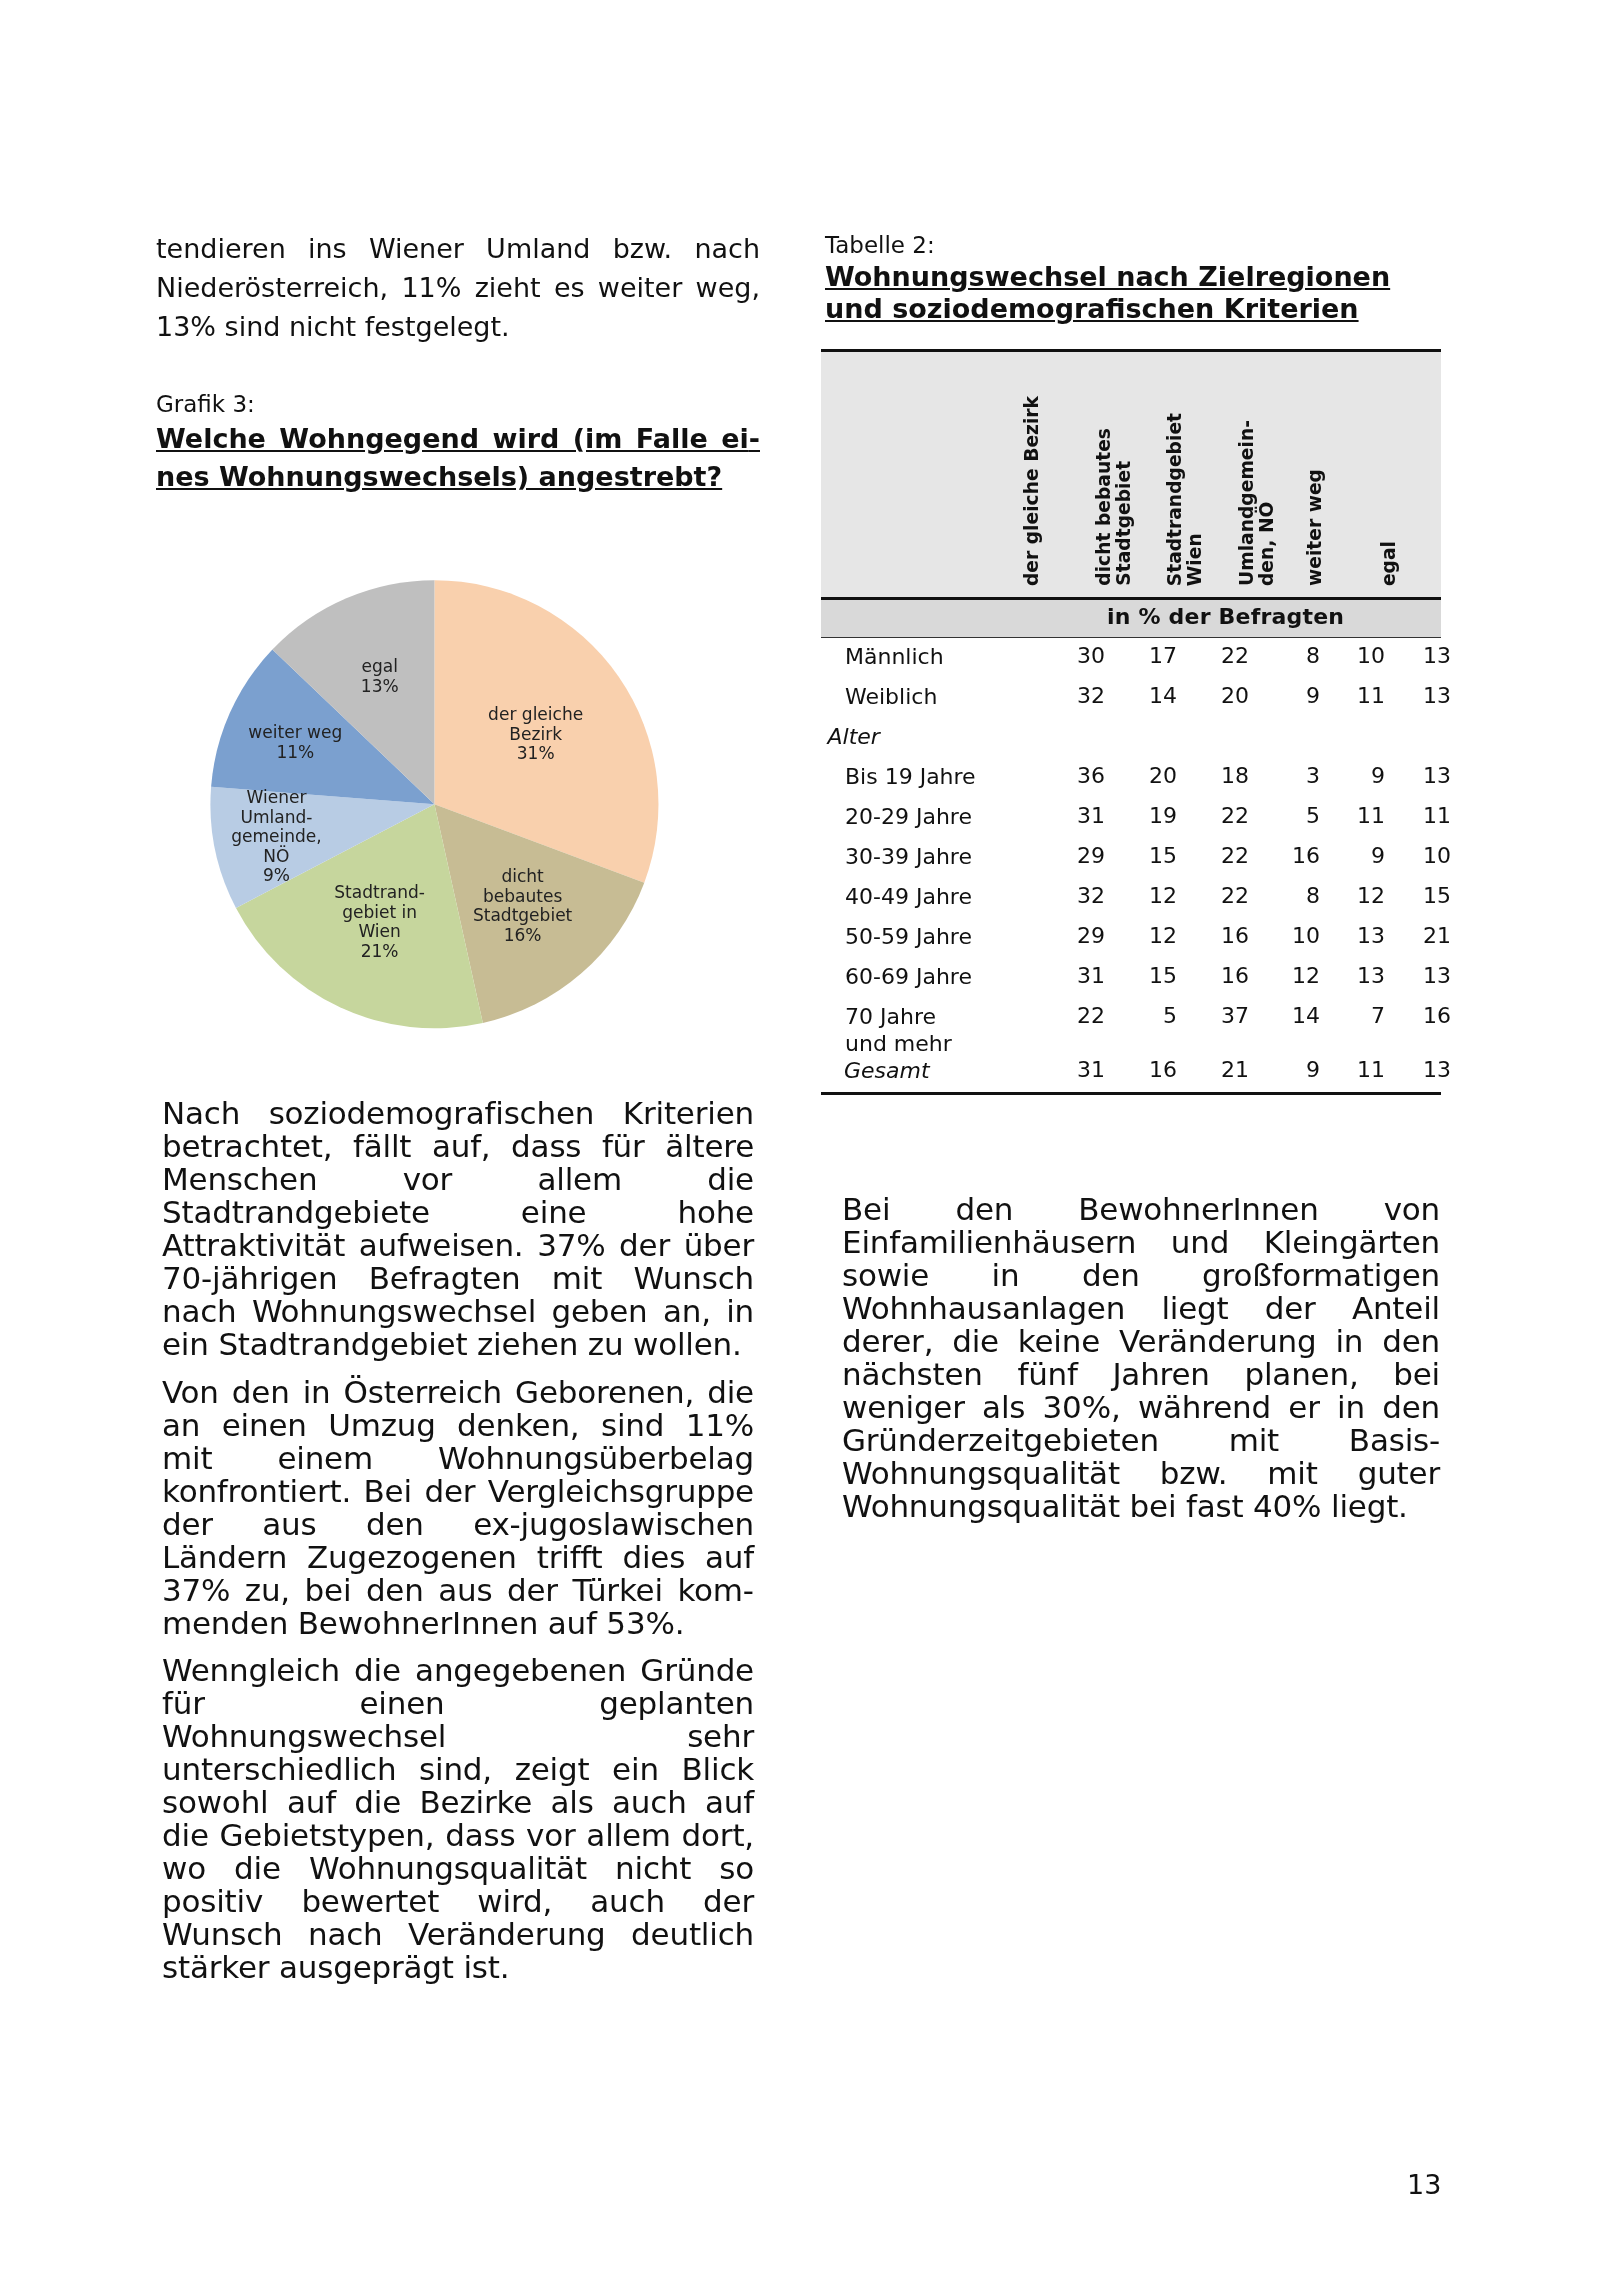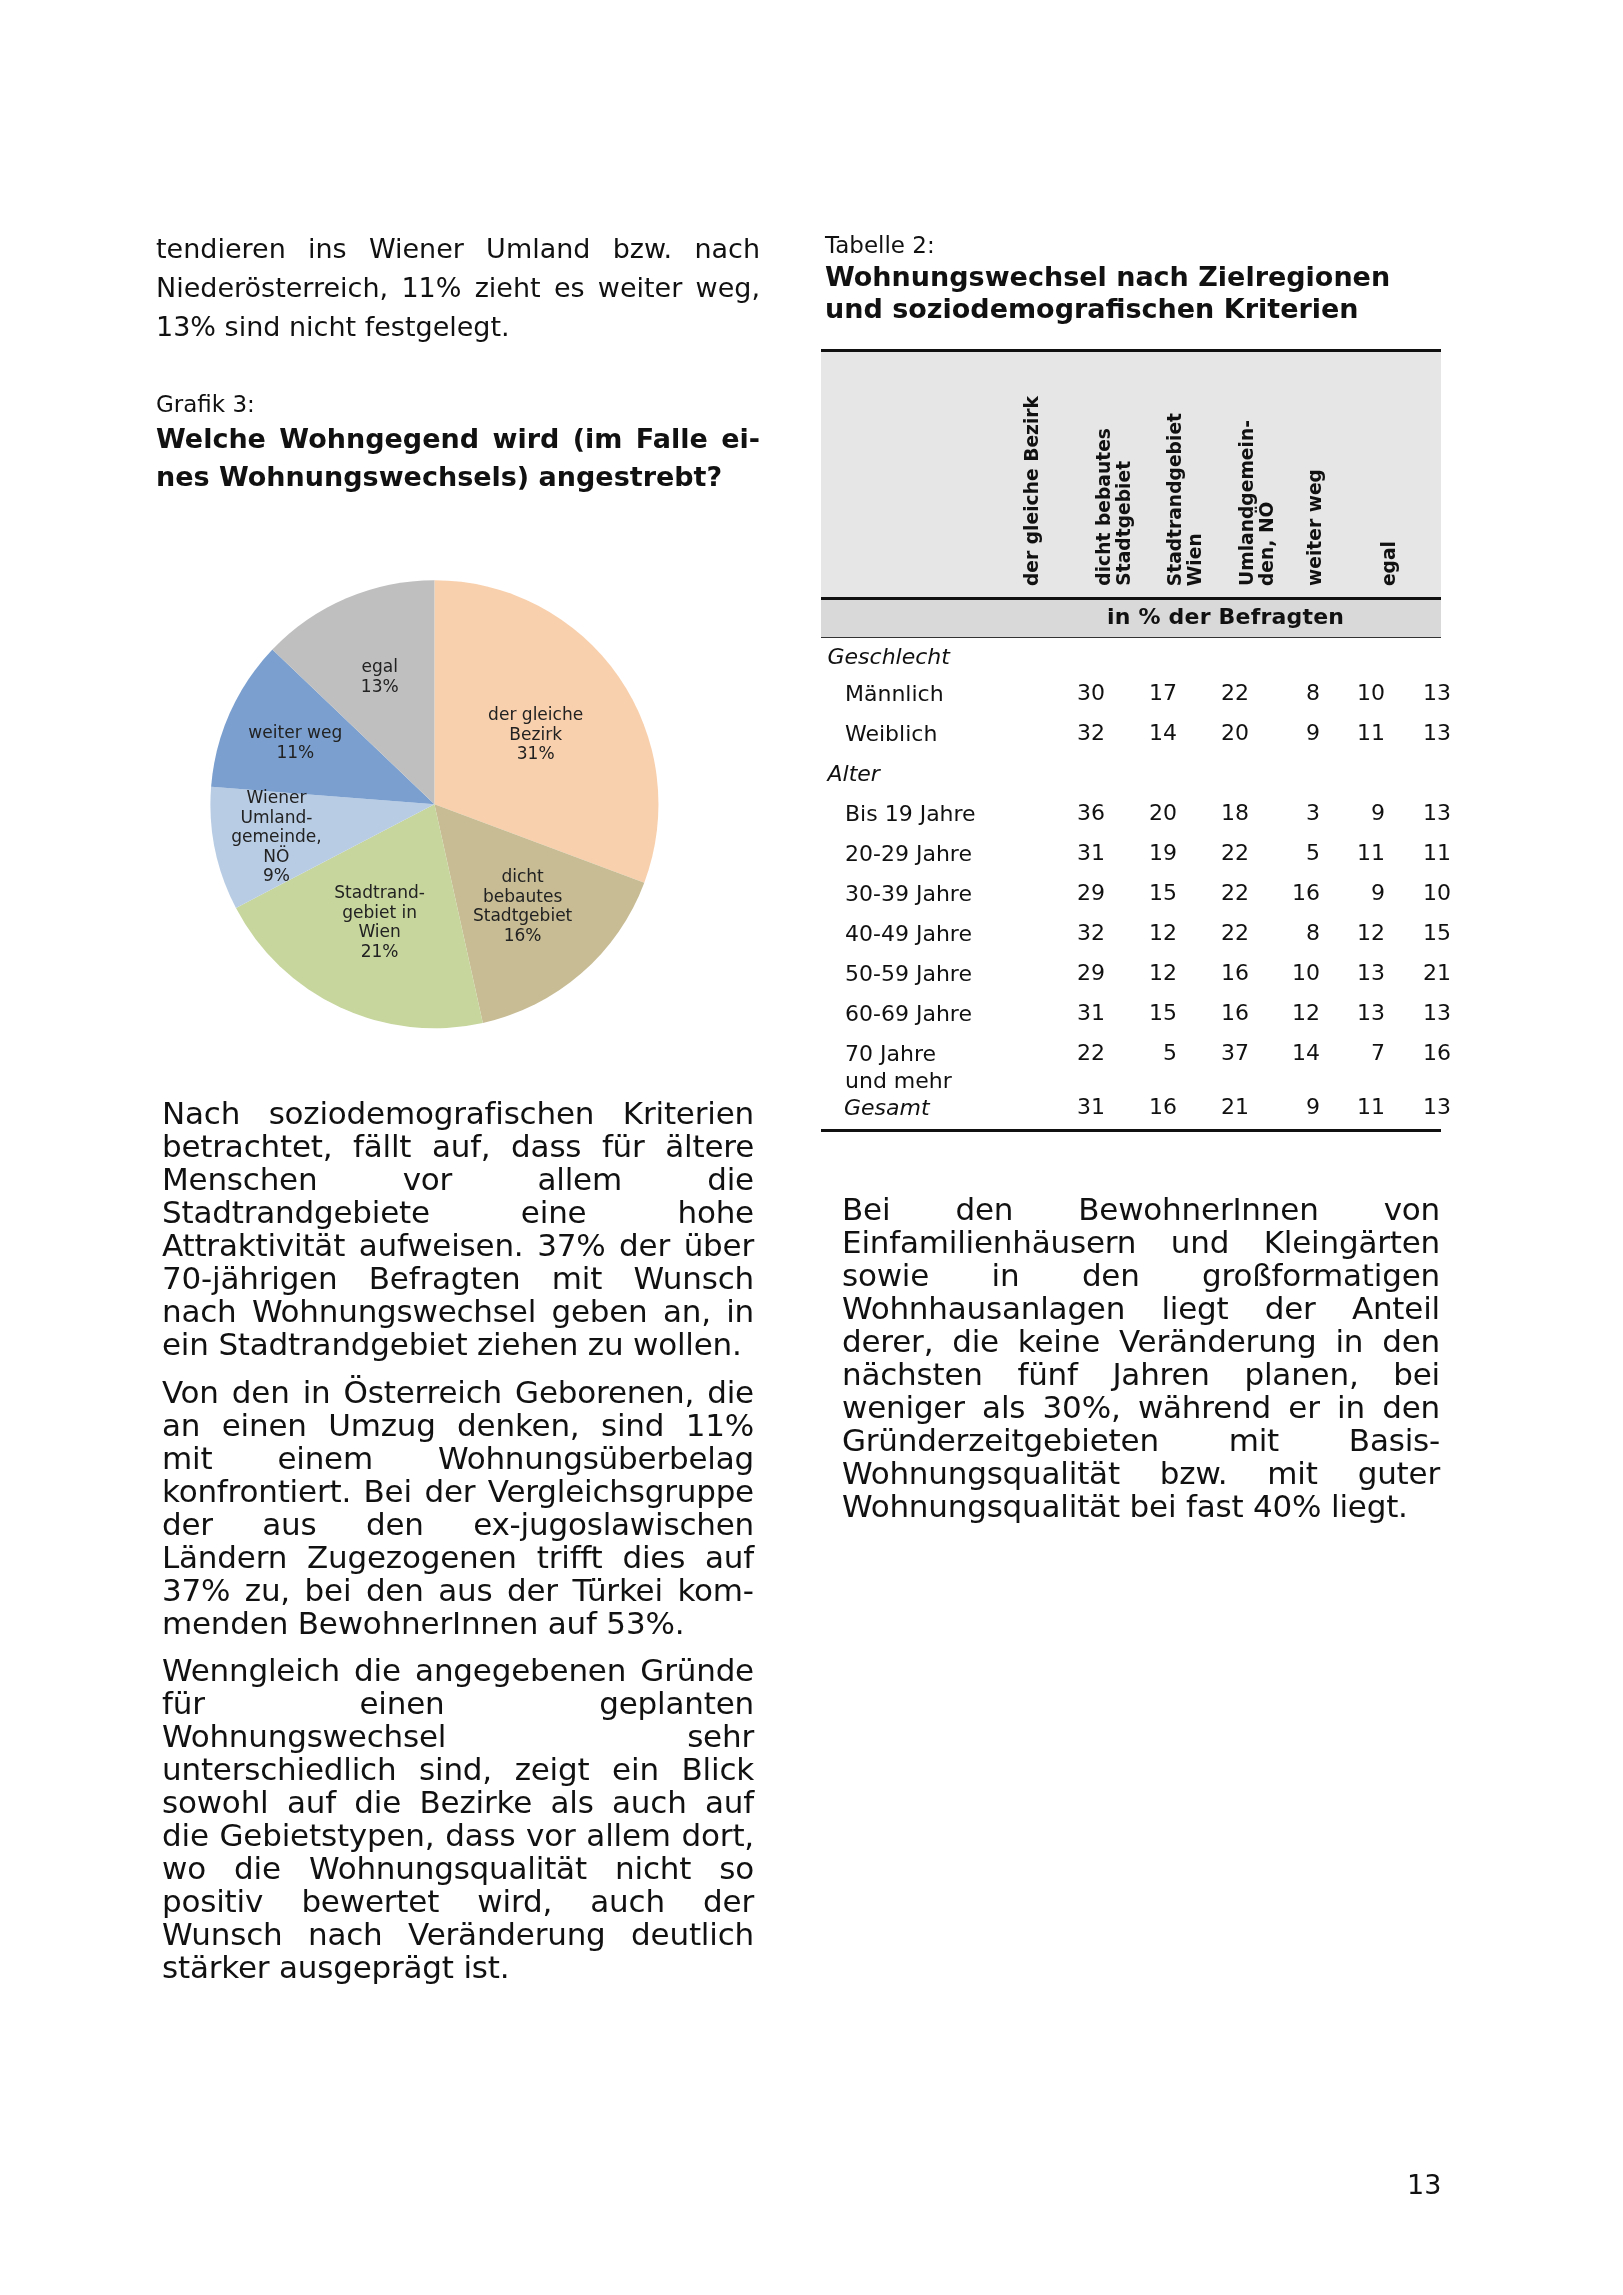--- a/index.html
+++ b/index.html
@@ -5,21 +5,21 @@
   html, body { margin:0; padding:0; background:#ffffff; }
   body { width:1623px; height:2295px; position:relative; overflow:hidden;
          font-family:"DejaVu Sans", sans-serif; color:#111111; }
   .col { position:absolute; }
   .left { left:156px; top:229px; width:604px; }
   .right { left:825px; top:229px; width:622px; }
   p.body { margin:6px; font-size:31px; line-height:33px; text-align:justify; hyphens:manual; letter-spacing:-0.2px; }
   p.body + p.body { margin-top:14.6px; }
   .intro { font-size:27px; line-height:39px; text-align:justify; margin:0; }
   .caption-label { font-size:23px; line-height:32px; margin:0; }
-  .caption-title { font-size:27px; line-height:38px; font-weight:bold; margin:0; }
+  .caption-title { font-size:27px; line-height:38px; font-weight:bold; margin:0;text-decoration:underline; }
 
   
   #pie-wrap { position:absolute; left:195px; top:568px; width:487px; height:487px; }
   #pie-svg { width:487px; height:487px; display:block; }
   .pie-label { font-family:"DejaVu Sans", sans-serif; font-size:21px; fill:#222222; text-anchor:middle; }
 
   
   #tbl { position:absolute; left:821px; top:349px; width:620px; }
   .tbl-topline { height:3.2px; background:#111; }
   .tbl-head { height:245px; background:#e6e6e6; position:relative; }
@@ -90,23 +90,20 @@
 den, NÖ</div>
       <div class="vh" style="left: 484px;">weiter weg</div>
       <div class="vh" style="left: 558px;">egal</div>
     </div>
   <div class="tbl-midline"></div>
   <div class="tbl-unit">
     <span>in % der Befragten</span>
   </div>
   <div class="tbl-unitline"></div>
   <div class="tbl-body" id="tbl-body">
-      <div class="trow group" style="height: 37px;">
-        <div class="lab" style="white-space: pre;">Geschlecht</div>
-      </div>
       <div class="trow">
         <div class="lab" style="white-space: pre;">Männlich</div>
         <div class="v" style="left: 235px;">30</div>
         <div class="v" style="left: 307px;">17</div>
         <div class="v" style="left: 379px;">22</div>
         <div class="v" style="left: 450px;">8</div>
         <div class="v" style="left: 515px;">10</div>
         <div class="v" style="left: 581px;">13</div>
       </div>
       <div class="trow">

